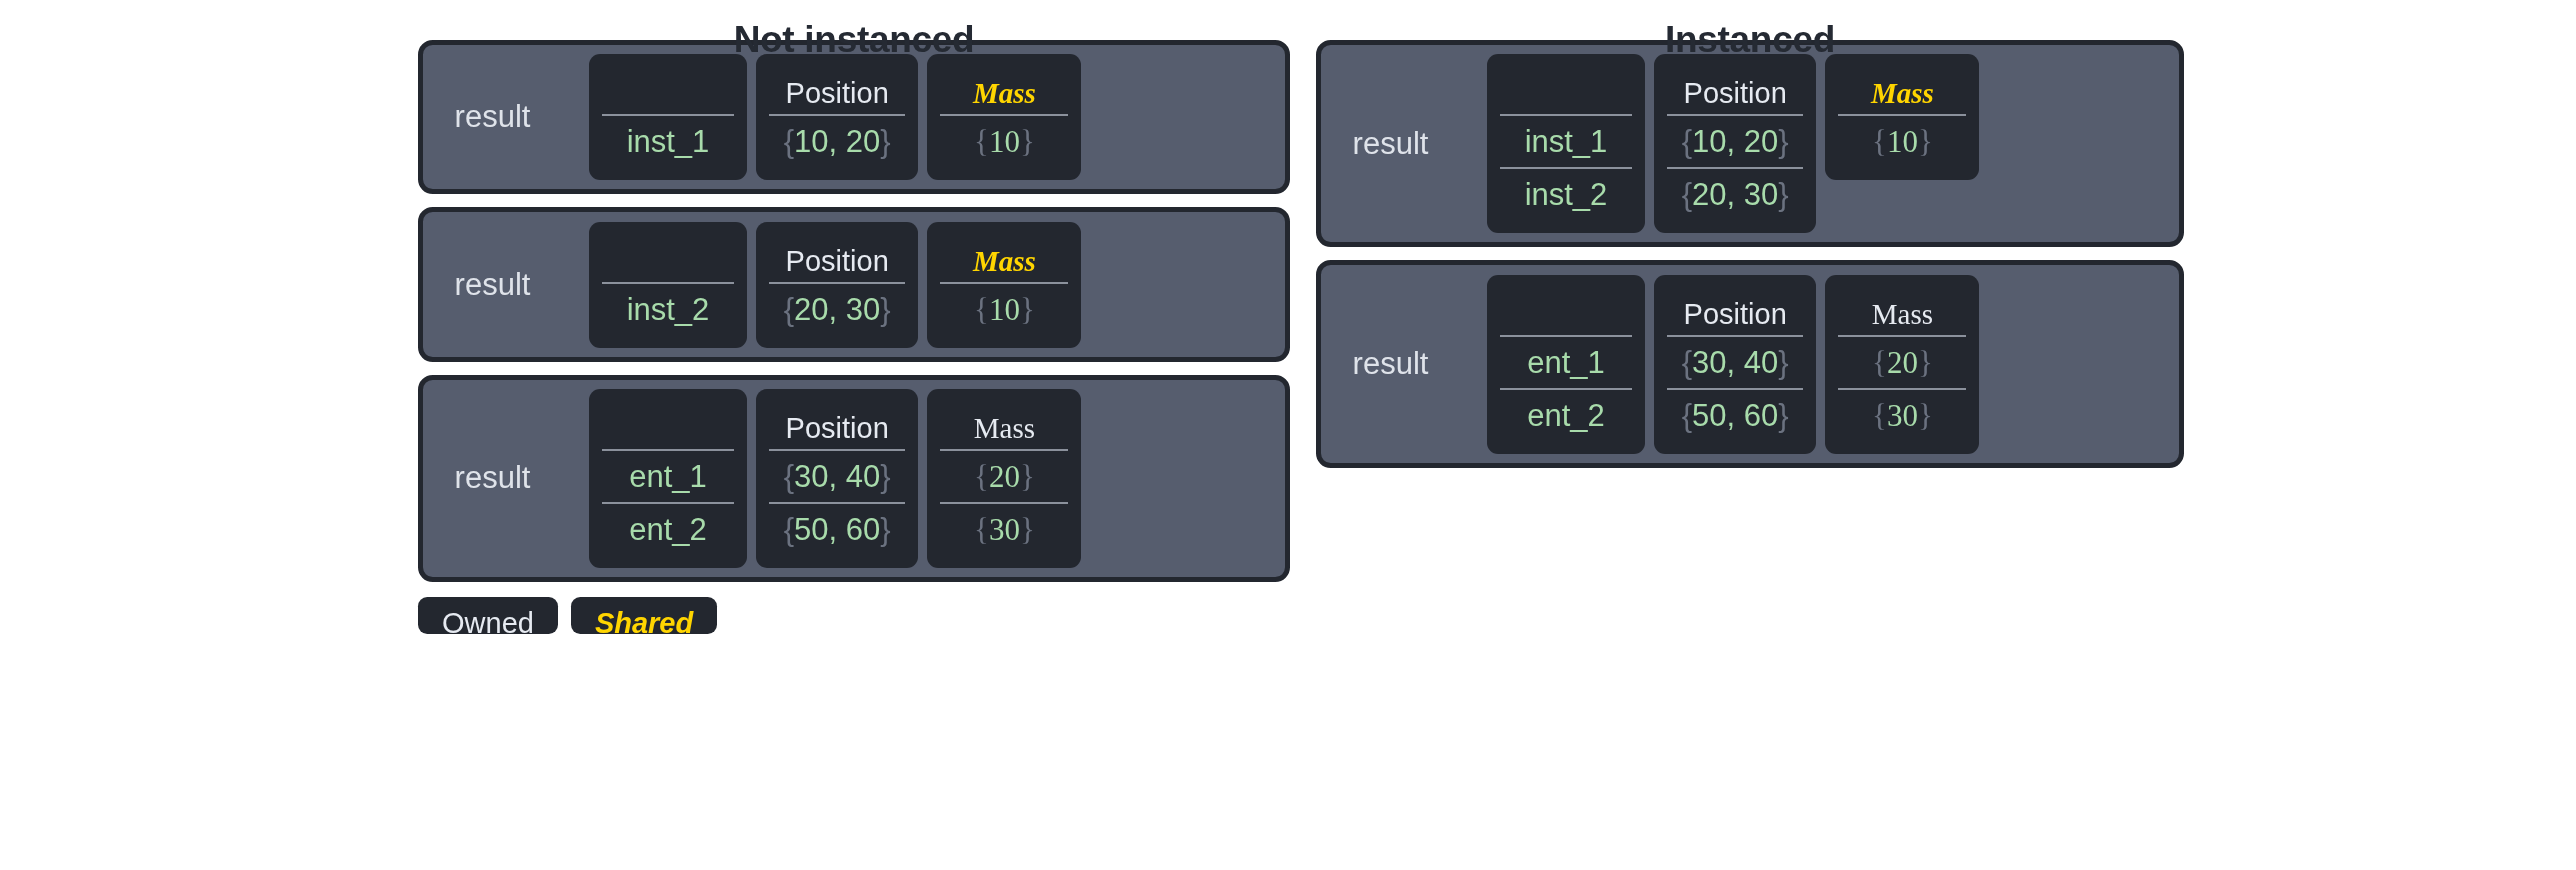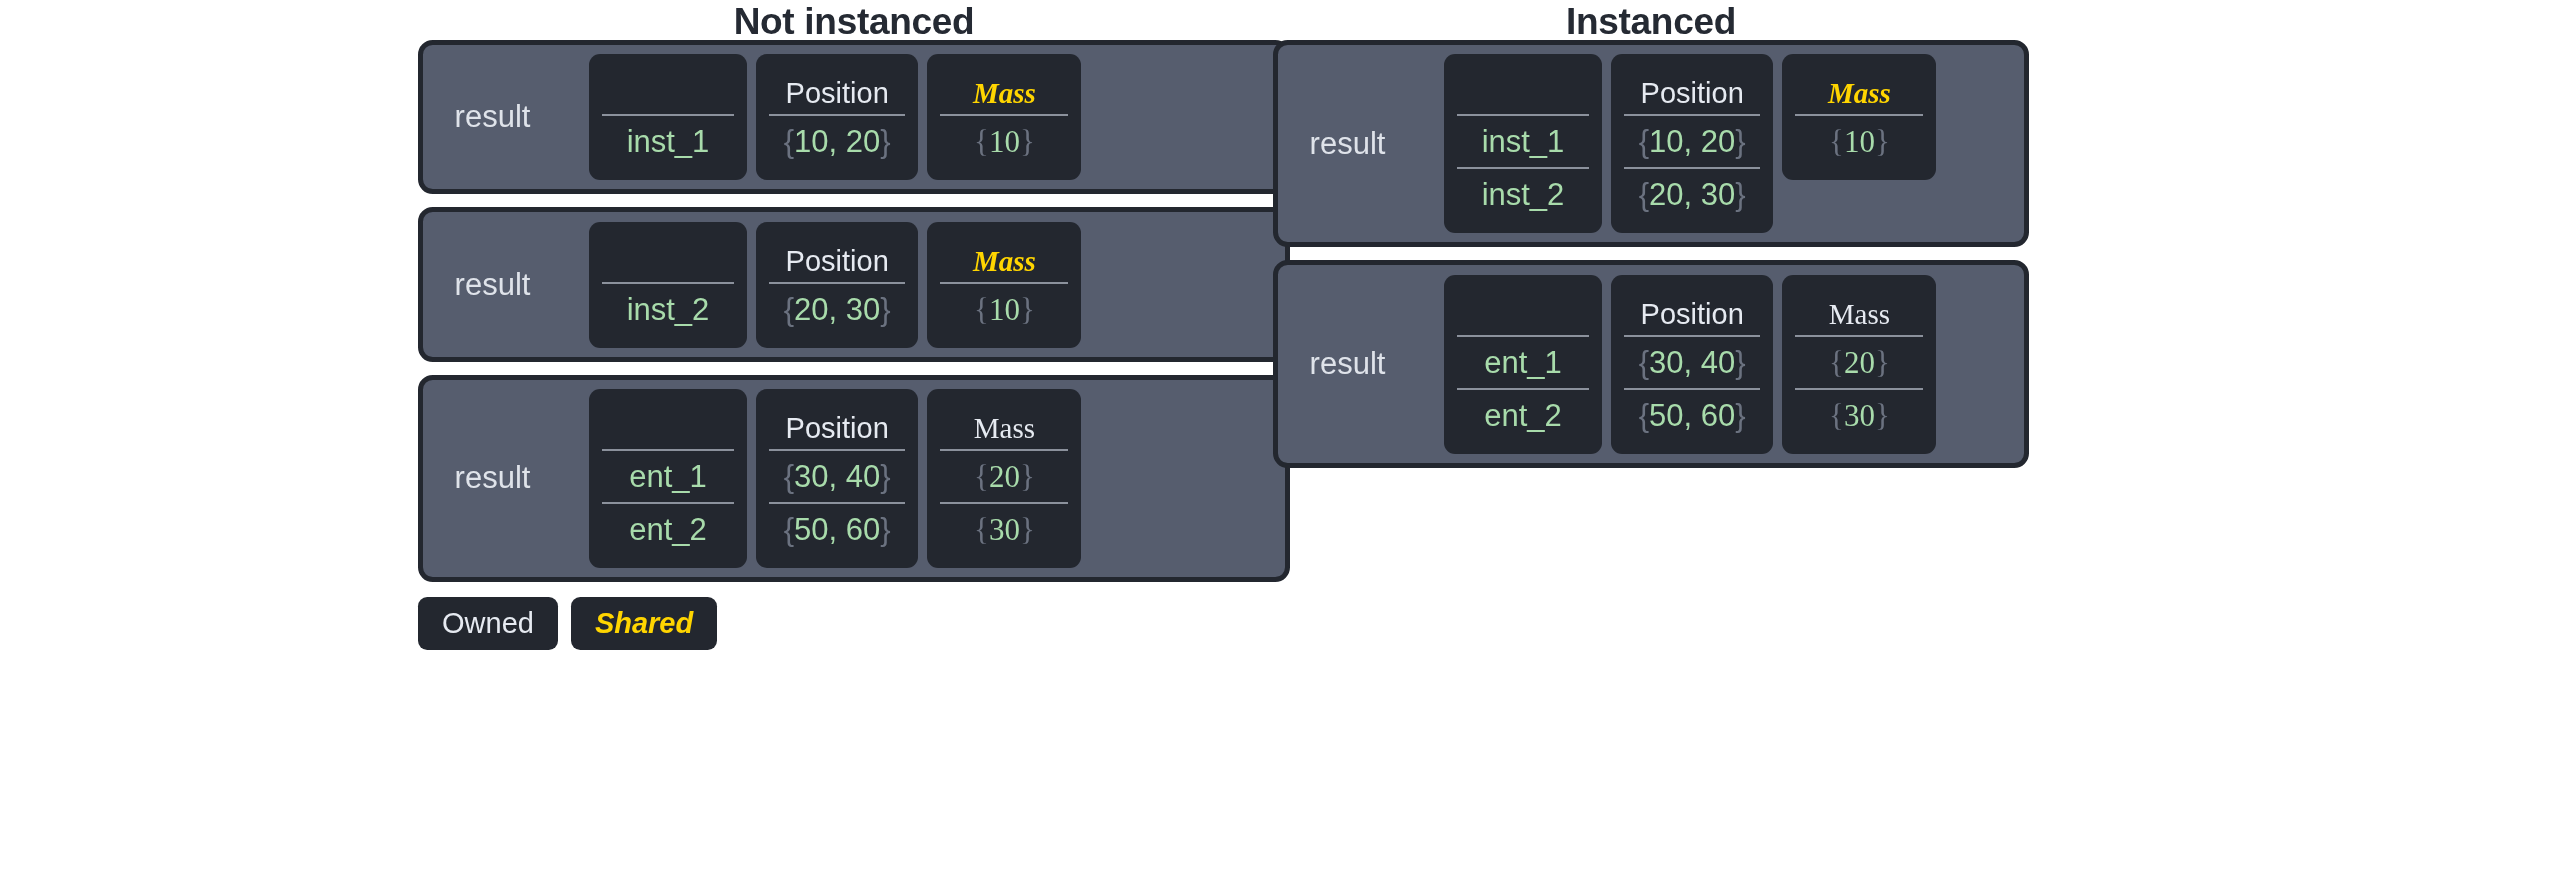--- a/index.html
+++ b/index.html
@@ -5,30 +5,30 @@
   html,body{margin:0;padding:0;}
   body{
     width:2576px;height:870px;background:#ffffff;
     font-family:"Liberation Sans",sans-serif;
     -webkit-font-smoothing:antialiased;
   }
   .stage{position:relative;width:2576px;height:870px;overflow:hidden;}
 
   .col{position:absolute;top:0;}
   .col-left{left:418px;width:872px;}
-  .col-right{left:1273px;width:756px;}
+  .col-right{left:1316px;width:868px;}
 
   .col-title{
     text-align:center;
     font-size:37px;
     font-weight:bold;
     color:#252a33;
     letter-spacing:-0.3px;
     line-height:1;
-    padding-top:3px;
+    padding-top:21px;
     height:40px;
     box-sizing:border-box;
   }
 
   
   .card{
     background:#565d6e;
     border:5.5px solid #23272f;
     border-radius:14.7px;
     box-sizing:border-box;
@@ -93,21 +93,21 @@
   
   .legend{
     display:flex;
     gap:13px;
     margin-top:14.7px;
   }
   .legend-chip{
     background:#23272f;
     border-radius:9.2px;
     padding:0 24px;
-    height:53px;
+    height:37px;
     line-height:53px;
     font-size:29px;
     color:#e6eaf1;
     white-space:nowrap;
   }
   .legend-chip.shared{color:#ffd500;font-style:italic;font-weight:bold;}
 </style>
 </head>
 <body>
 

